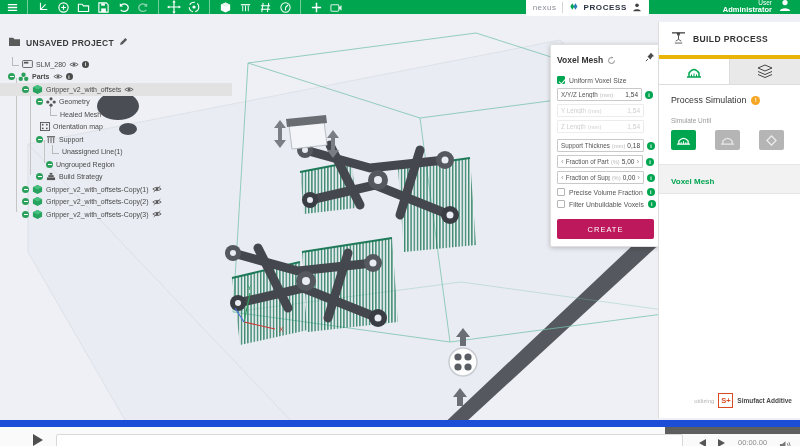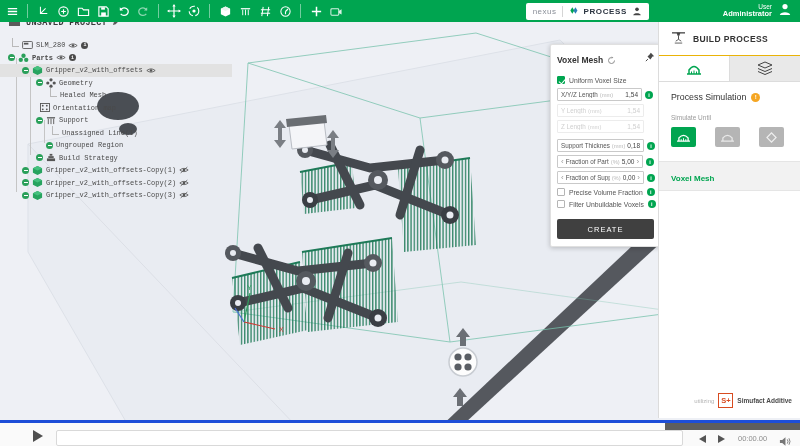--- a/index.html
+++ b/index.html
@@ -1,41 +1,41 @@
 <!DOCTYPE html>
 <html><head>
 <meta charset="utf-8">
 <style>
   * { margin:0; padding:0; box-sizing:border-box; }
   html,body { width:800px; height:446px; overflow:hidden; }
   body { font-family:"Liberation Sans", sans-serif; background:#fff; }
   .stage { position:relative; width:800px; height:446px; overflow:hidden; background:#eef0f5; }
 
   
-  .topbar { position:absolute; left:0; top:0; width:800px; height:22px; background:#00a550;
+  .topbar { position:absolute; left:0; top:0; width:800px; height:14px; background:#00a550;
             display:flex; align-items:center; padding:0 8px 0 4px; gap:4px; z-index:40; }
   .tbi { width:16px; height:16px; display:flex; align-items:center; justify-content:center; flex:0 0 auto; }
   .tbi svg { display:block; }
   .tb-divider { width:1px; height:14px; background:rgba(255,255,255,.45); margin:0 3px; flex:0 0 auto; }
   .tb-spacer { flex:1 1 auto; }
   .brand-pill { background:#fff; border-radius:2px; height:17px; display:flex; align-items:center;
                 gap:5px; padding:0 7px; margin-right:70px; }
   .nexus { font-size:8px; color:#8a8f98; letter-spacing:.5px; }
   .pill-div { width:1px; height:11px; background:#d5d5d5; }
   .hexagon { font-size:8px; font-weight:bold; color:#2b3440; letter-spacing:.6px; }
   .userblock { display:flex; align-items:center; gap:6px; color:#fff; }
   .usertext { text-align:right; line-height:1.15; }
   .user-role { font-size:6.5px; }
   .user-name { font-size:7.5px; font-weight:bold; }
 
   
   .viewport { position:absolute; left:0; top:22px; width:800px; height:400px; z-index:1; }
 
   
-  .tree { position:absolute; left:0; top:8px; width:240px; z-index:10; color:#4a4a4a;font-family:Liberation Mono, monospace; }
+  .tree { position:absolute; left:0; top:28px; width:240px; z-index:10; color:#4a4a4a; }
   .proj { display:flex; align-items:center; gap:5px; padding:8px 0 9px 8px;
           font-size:8.5px; font-weight:bold; color:#3a3a3a; letter-spacing:.3px; }
   .trow { height:12.5px; display:flex; align-items:center; gap:3px; font-size:7px; position:relative; }
   .trow.sel { background:#e2e2e2; width:232px; }
   .elbow { width:7px; height:9px; border-left:1px solid #b9b9b9; border-bottom:1px solid #b9b9b9;
            margin-bottom:5px; flex:0 0 auto; }
   .node { width:7px; height:7px; border-radius:50%; background:#2aa05a; position:relative; flex:0 0 auto; }
   .node::after { content:""; position:absolute; left:1.5px; top:3px; width:4px; height:1px; background:#fff; }
   .ticon { display:flex; align-items:center; justify-content:center; flex:0 0 auto; }
   .tlabel { white-space:nowrap; }
@@ -62,28 +62,28 @@
           display:flex; align-items:center; padding:0 3px; gap:2px; }
   .fbox .flabel { font-size:6.3px; color:#555; white-space:nowrap; overflow:hidden; }
   .fbox .funit { font-size:5.8px; color:#b9b9b9; white-space:nowrap; }
   .fbox .fval { margin-left:auto; font-size:6.5px; color:#444; }
   .frow.dis .fbox { border-color:#ececec; }
   .frow.dis .flabel, .frow.dis .fval, .frow.dis .funit { color:#cfcfcf; }
   .step { font-size:8px; color:#9a9a9a; line-height:1; }
   .idot { width:8px; height:8px; border-radius:50%; background:#00a550; color:#fff; font-size:5.5px;
           font-weight:bold; display:flex; align-items:center; justify-content:center; flex:0 0 auto; }
   .cbrow .idot { margin-left:auto; }
-  .createbtn { margin-top:7px; width:97px; height:20px; background:#404040; color:#fff; border:none;
+  .createbtn { margin-top:7px; width:97px; height:20px; background:#be185d; color:#fff; border:none;
                border-radius:2px; font-size:7.5px; letter-spacing:1px; font-family:inherit; }
 
   
   .rpanel { position:absolute; left:658px; top:22px; width:142px; height:396px; background:#fff;
             border-left:1px solid #dcdcdc; z-index:30; }
   .rp-header { display:flex; align-items:center; gap:7px; padding:8px 10px 7px 12px;
-               border-bottom:1px solid #eab308; }
+               border-bottom:4px solid #eab308; }
   .rp-title { font-size:8.5px; font-weight:bold; color:#333; letter-spacing:.4px; }
   .rp-tabs { display:flex; height:26px; border-bottom:1px solid #dcdcdc; }
   .rp-tab { flex:1; display:flex; align-items:center; justify-content:center; }
   .rp-tab.inactive { background:#e9e9e9; border-left:1px solid #dcdcdc; }
   .rp-body { padding:10px 12px 0 12px; }
   .ps-row { display:flex; align-items:center; gap:5px; }
   .ps-title { font-size:8.8px; font-weight:normal; color:#333; }
   .warn { width:9px; height:9px; border-radius:50%; background:#f5a623; color:#fff; font-size:6px;
           font-weight:bold; display:flex; align-items:center; justify-content:center; }
   .sim-label { font-size:6.5px; color:#9a9a9a; margin-top:12px; }
@@ -95,21 +95,21 @@
                 border-bottom:1px solid #e5e5e5; padding:5px 12px; }
   .rp-section span { font-size:8px; font-weight:bold; color:#00a550; }
   .rp-footer { position:absolute; right:8px; bottom:10px; display:flex; align-items:center; gap:4px; }
   .utilizing { font-size:6px; color:#b3b3b3; }
   .splus { width:15px; height:15px; border:1.5px solid #d84b20; color:#d84b20; font-size:7.5px;
            font-weight:bold; display:flex; align-items:center; justify-content:center; }
   .simufact { font-size:6.5px; color:#4a4a4a; font-weight:bold; }
 
   
   .playerbar { position:absolute; left:0; top:420px; width:800px; height:26px; background:#fafafa;
-               border-top:3px solid #1d4ed8; z-index:50; }
+               border-top:7px solid #1d4ed8; z-index:50; }
   .darkstrip { position:absolute; left:665px; top:0; width:135px; height:7px; background:#5e5e5e; }
   .playbtn { position:absolute; left:33px; top:7px; width:0; height:0;
              border-left:10px solid #4f4f4f; border-top:6px solid transparent; border-bottom:6px solid transparent; }
   .seektrack { position:absolute; left:56px; top:7px; width:627px; height:16px; background:#fff;
                border:1px solid #d9d9d9; border-radius:2px; }
   .prevbtn { position:absolute; left:699px; top:12px; width:0; height:0;
              border-right:7px solid #555; border-top:4px solid transparent; border-bottom:4px solid transparent; }
   .nextbtn { position:absolute; left:718px; top:12px; width:0; height:0;
              border-left:7px solid #555; border-top:4px solid transparent; border-bottom:4px solid transparent; }
   .timecode { position:absolute; left:738px; top:11px; font-size:7.5px; color:#8d8d8d; }

